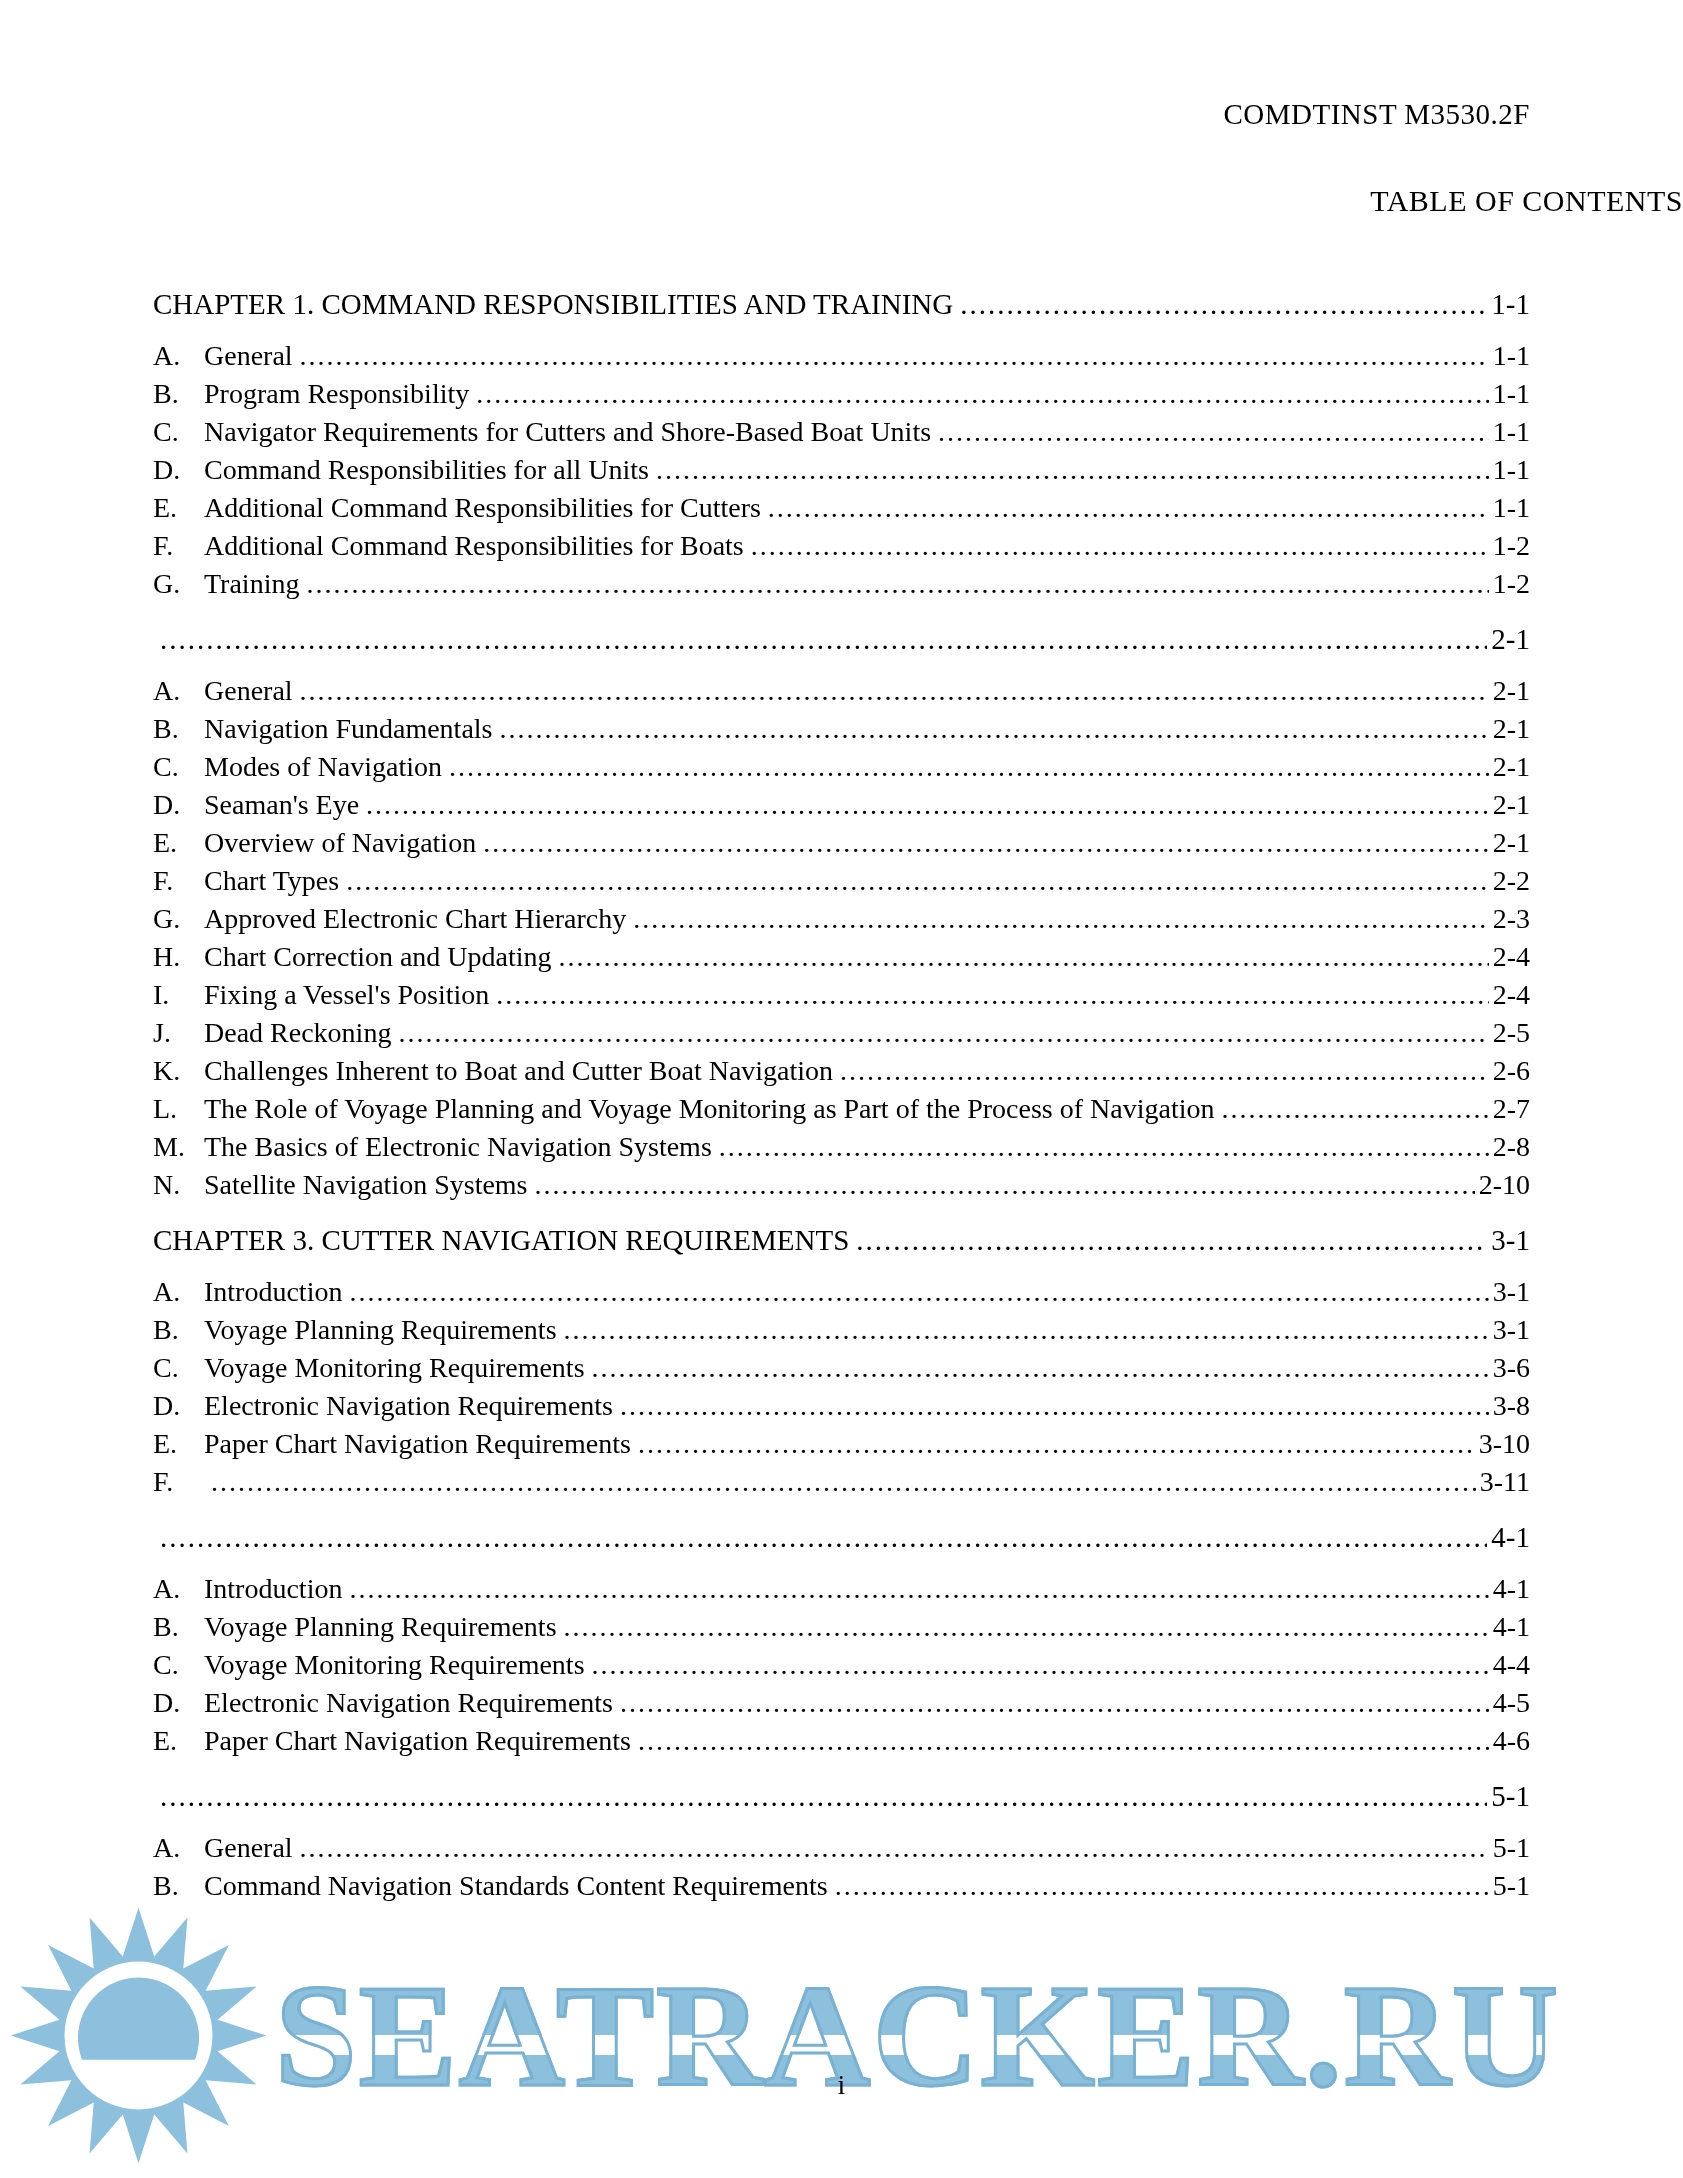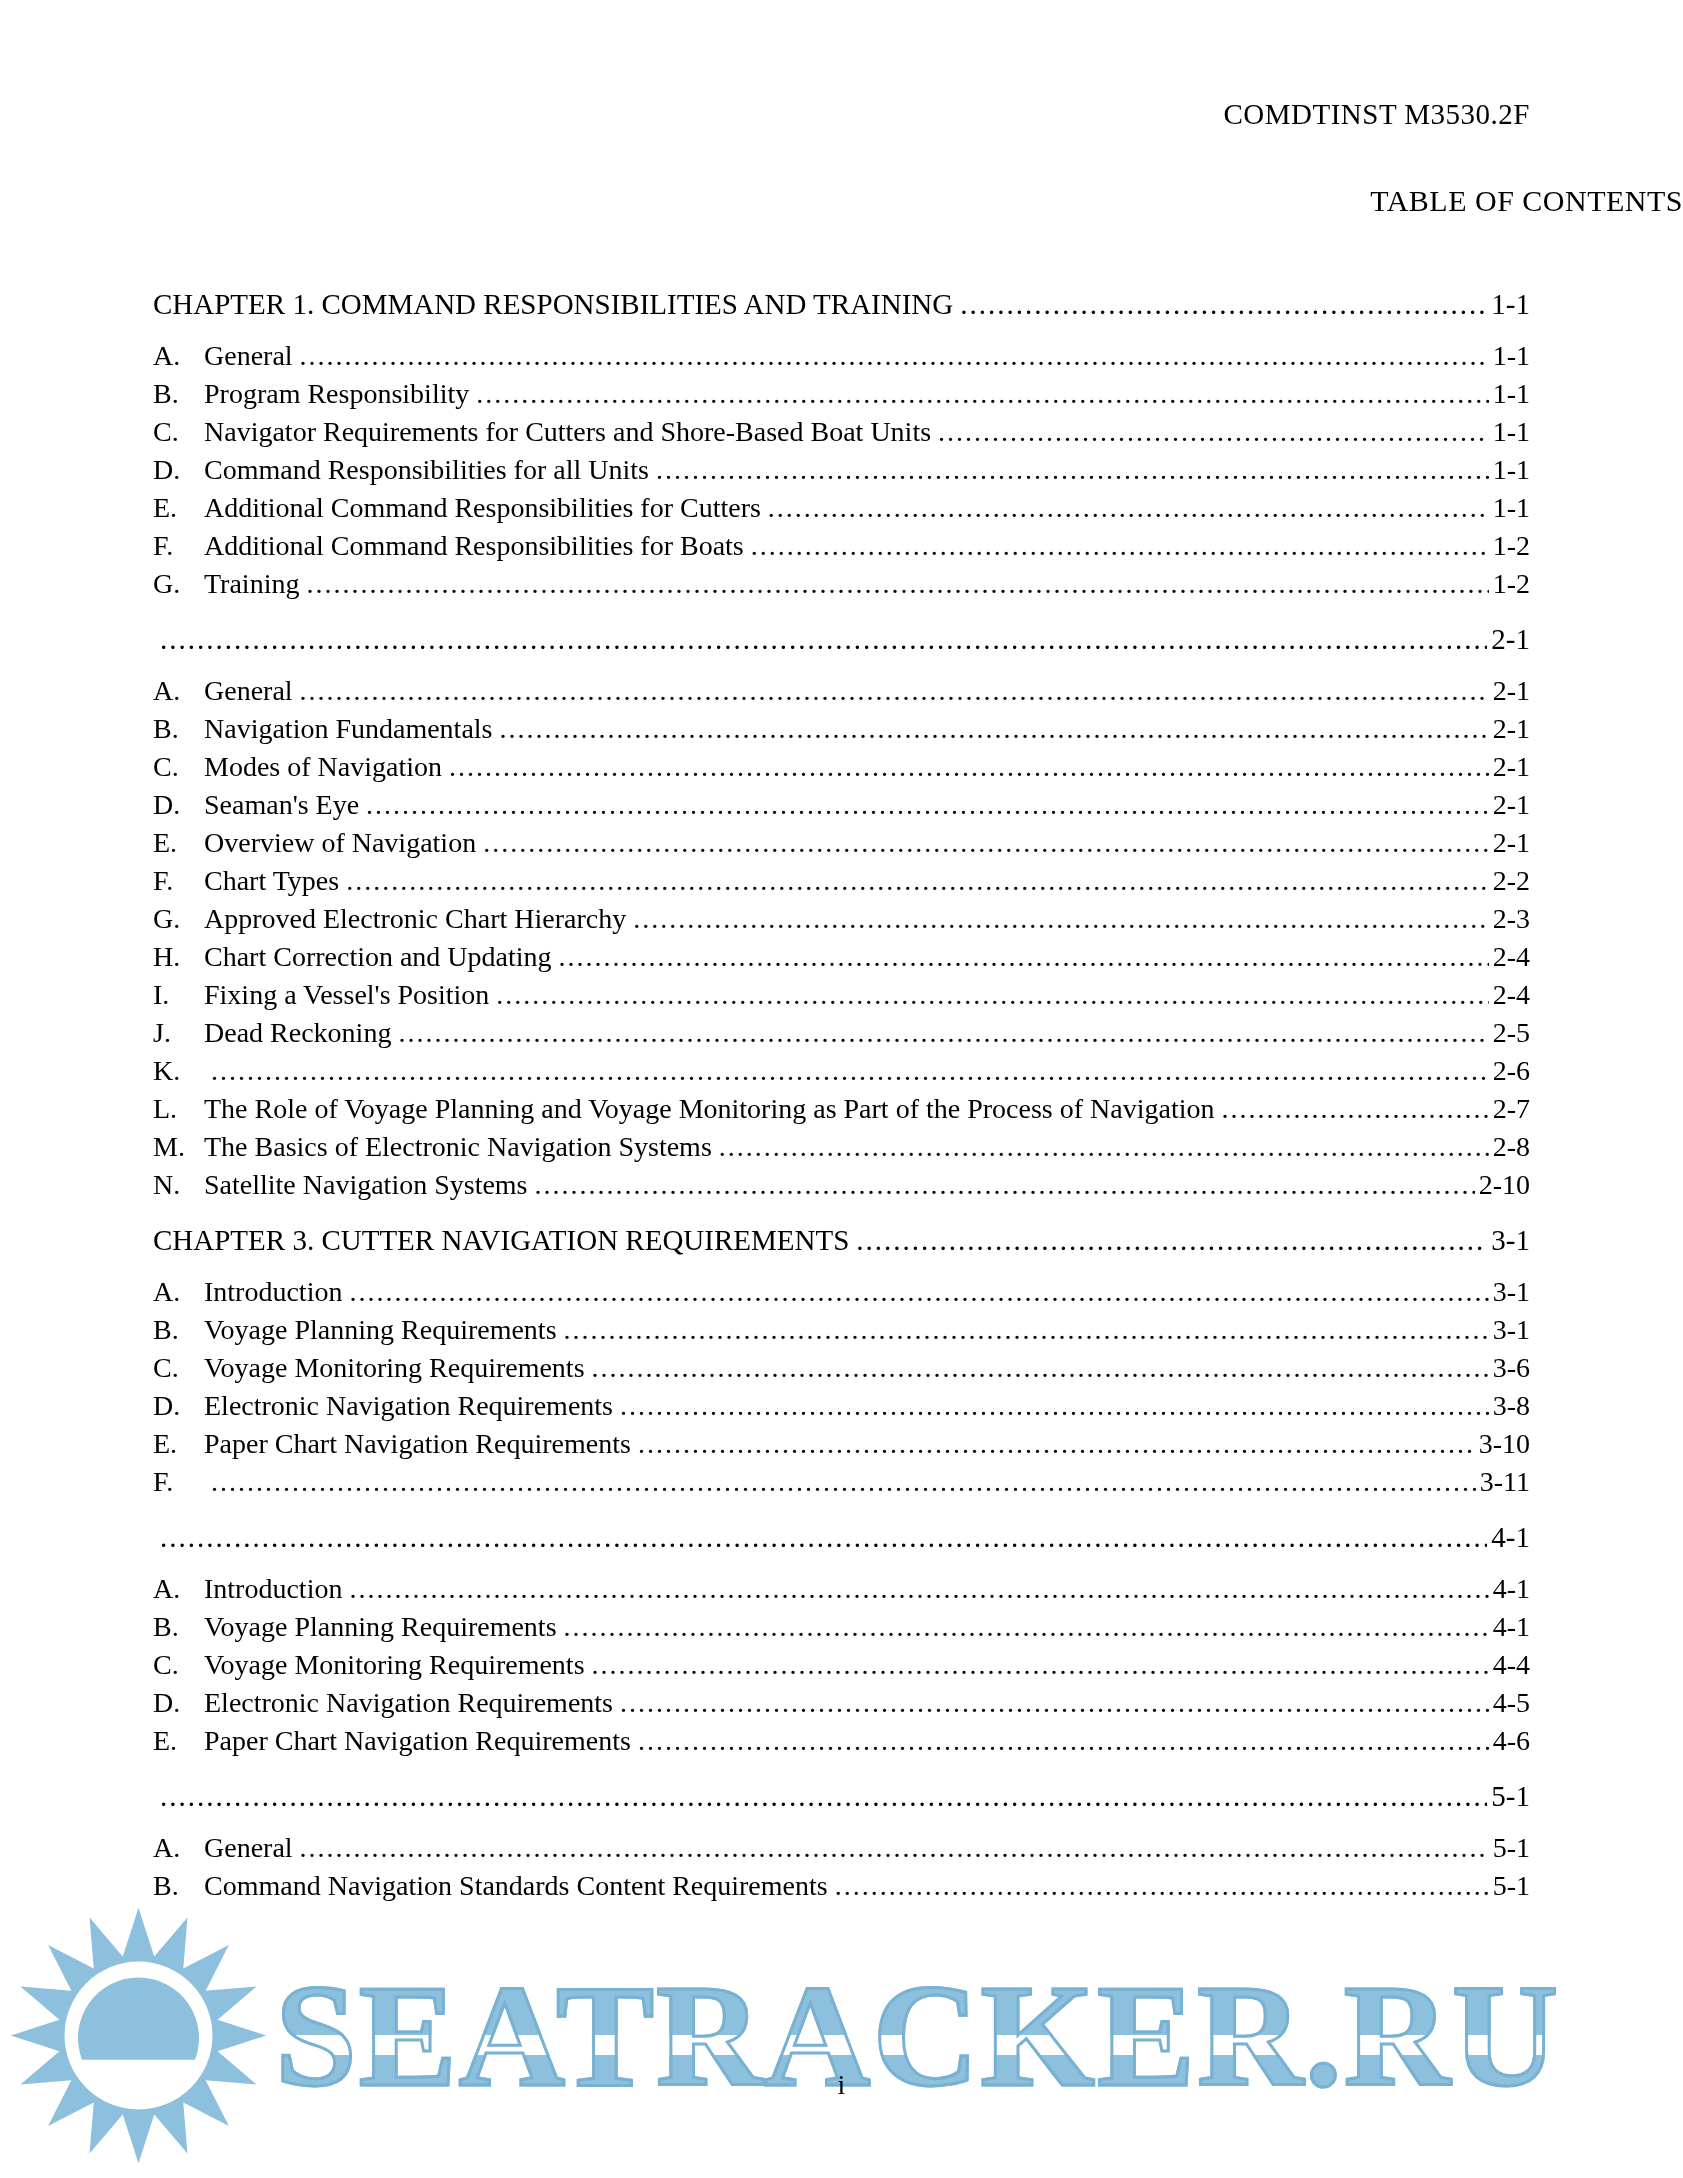--- a/index.html
+++ b/index.html
@@ -222,20 +222,21 @@
         <span class="page-ref">2-4</span>
       </div>
       <div class="toc-row entry-row">
         <span class="letter">J.</span>
         <span class="entry-text">Dead Reckoning</span>
         <span class="leader"></span>
         <span class="page-ref">2-5</span>
       </div>
       <div class="toc-row entry-row">
         <span class="letter">K.</span>
+        <span class="entry-text">Challenges Inherent to Boat and Cutter Boat Navigation</span>
         <span class="leader"></span>
         <span class="page-ref">2-6</span>
       </div>
       <div class="toc-row entry-row">
         <span class="letter">L.</span>
         <span class="entry-text">The Role of Voyage Planning and Voyage Monitoring as Part of the Process of Navigation</span>
         <span class="leader"></span>
         <span class="page-ref">2-7</span>
       </div>
       <div class="toc-row entry-row">

